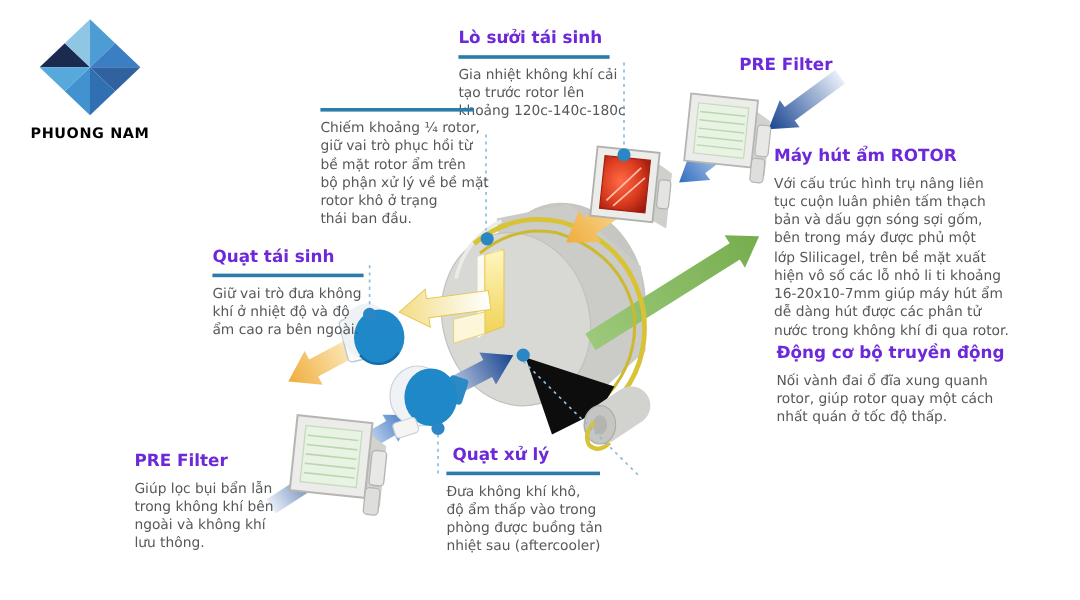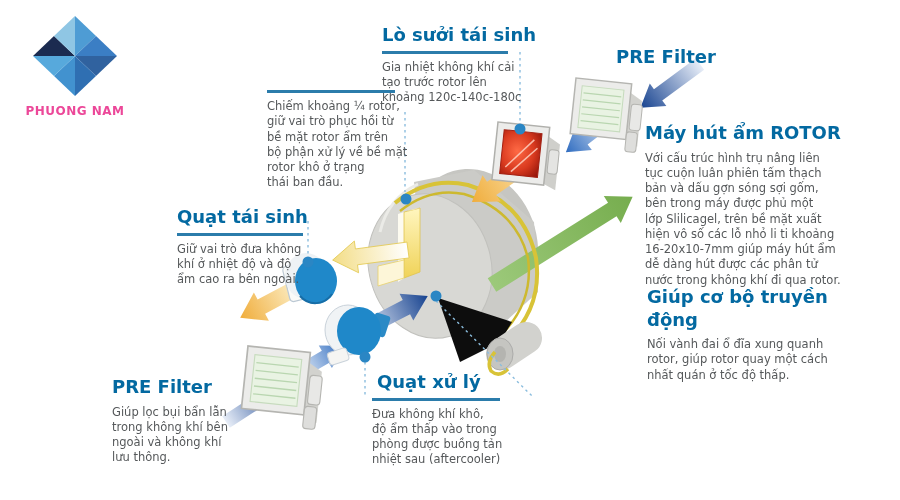--- a/index.html
+++ b/index.html
@@ -1,24 +1,24 @@
 <!DOCTYPE html>
 <html><head>
 <meta charset="utf-8">
 <style>
   html,body{margin:0;padding:0;background:#ffffff;}
   #stage{position:relative;width:900px;height:500px;background:#ffffff;overflow:hidden;
          font-family:"DejaVu Sans","Liberation Sans",sans-serif;}
   #diagram-svg{position:absolute;left:0;top:0;}
   .label{position:absolute;}
-  .label h3{margin:0;font-size:18px;font-weight:bold;color:#0369a1;line-height:1.25;}
+  .label h3{margin:0;font-size:14px;font-weight:bold;color:#6d28d9;line-height:1.25;}
   .label .rule{height:3px;background:#2b7cab;margin-top:4px;}
   .label p{margin:6px 0 0 0;font-size:11.5px;color:#55585a;line-height:1.33;white-space:pre-line;}
   .logo{position:absolute;left:20px;top:14px;width:110px;text-align:center;}
-  .logo .logo-text{font-size:12px;font-weight:bold;color:#ec4899;letter-spacing:.5px;margin-top:2px;}
+  .logo .logo-text{font-size:12px;font-weight:bold;color:#000000;letter-spacing:.5px;margin-top:2px;}
 </style>
 </head>
 <body>
 
 <div id="stage">
 
   <svg id="diagram-svg" width="900" height="500" viewBox="0 0 900 500">
     <defs>
       <linearGradient id="gNavy" x1="0" y1="0" x2="1" y2="0">
         <stop offset="0" stop-color="#e8eef8"></stop>
@@ -249,19 +249,19 @@
     <h3 style="margin-left:5px">Quạt xử lý</h3>
     <div class="rule" style="width:128px"></div>
     <p>Đưa không khí khô,
 độ ẩm thấp vào trong
 phòng được buồng tản
 nhiệt sau (aftercooler)</p>
   </div>
 
 
   <div class="label" style="left:647px;top:286px;width:200px">
-    <h3>Giúp cơ bộ truyền động</h3>
+    <h3>Động cơ bộ truyền động</h3>
     <p>Nối vành đai ổ đĩa xung quanh
 rotor, giúp rotor quay một cách
 nhất quán ở tốc độ thấp.</p>
   </div>
 
 </div>
 
 </body></html>

